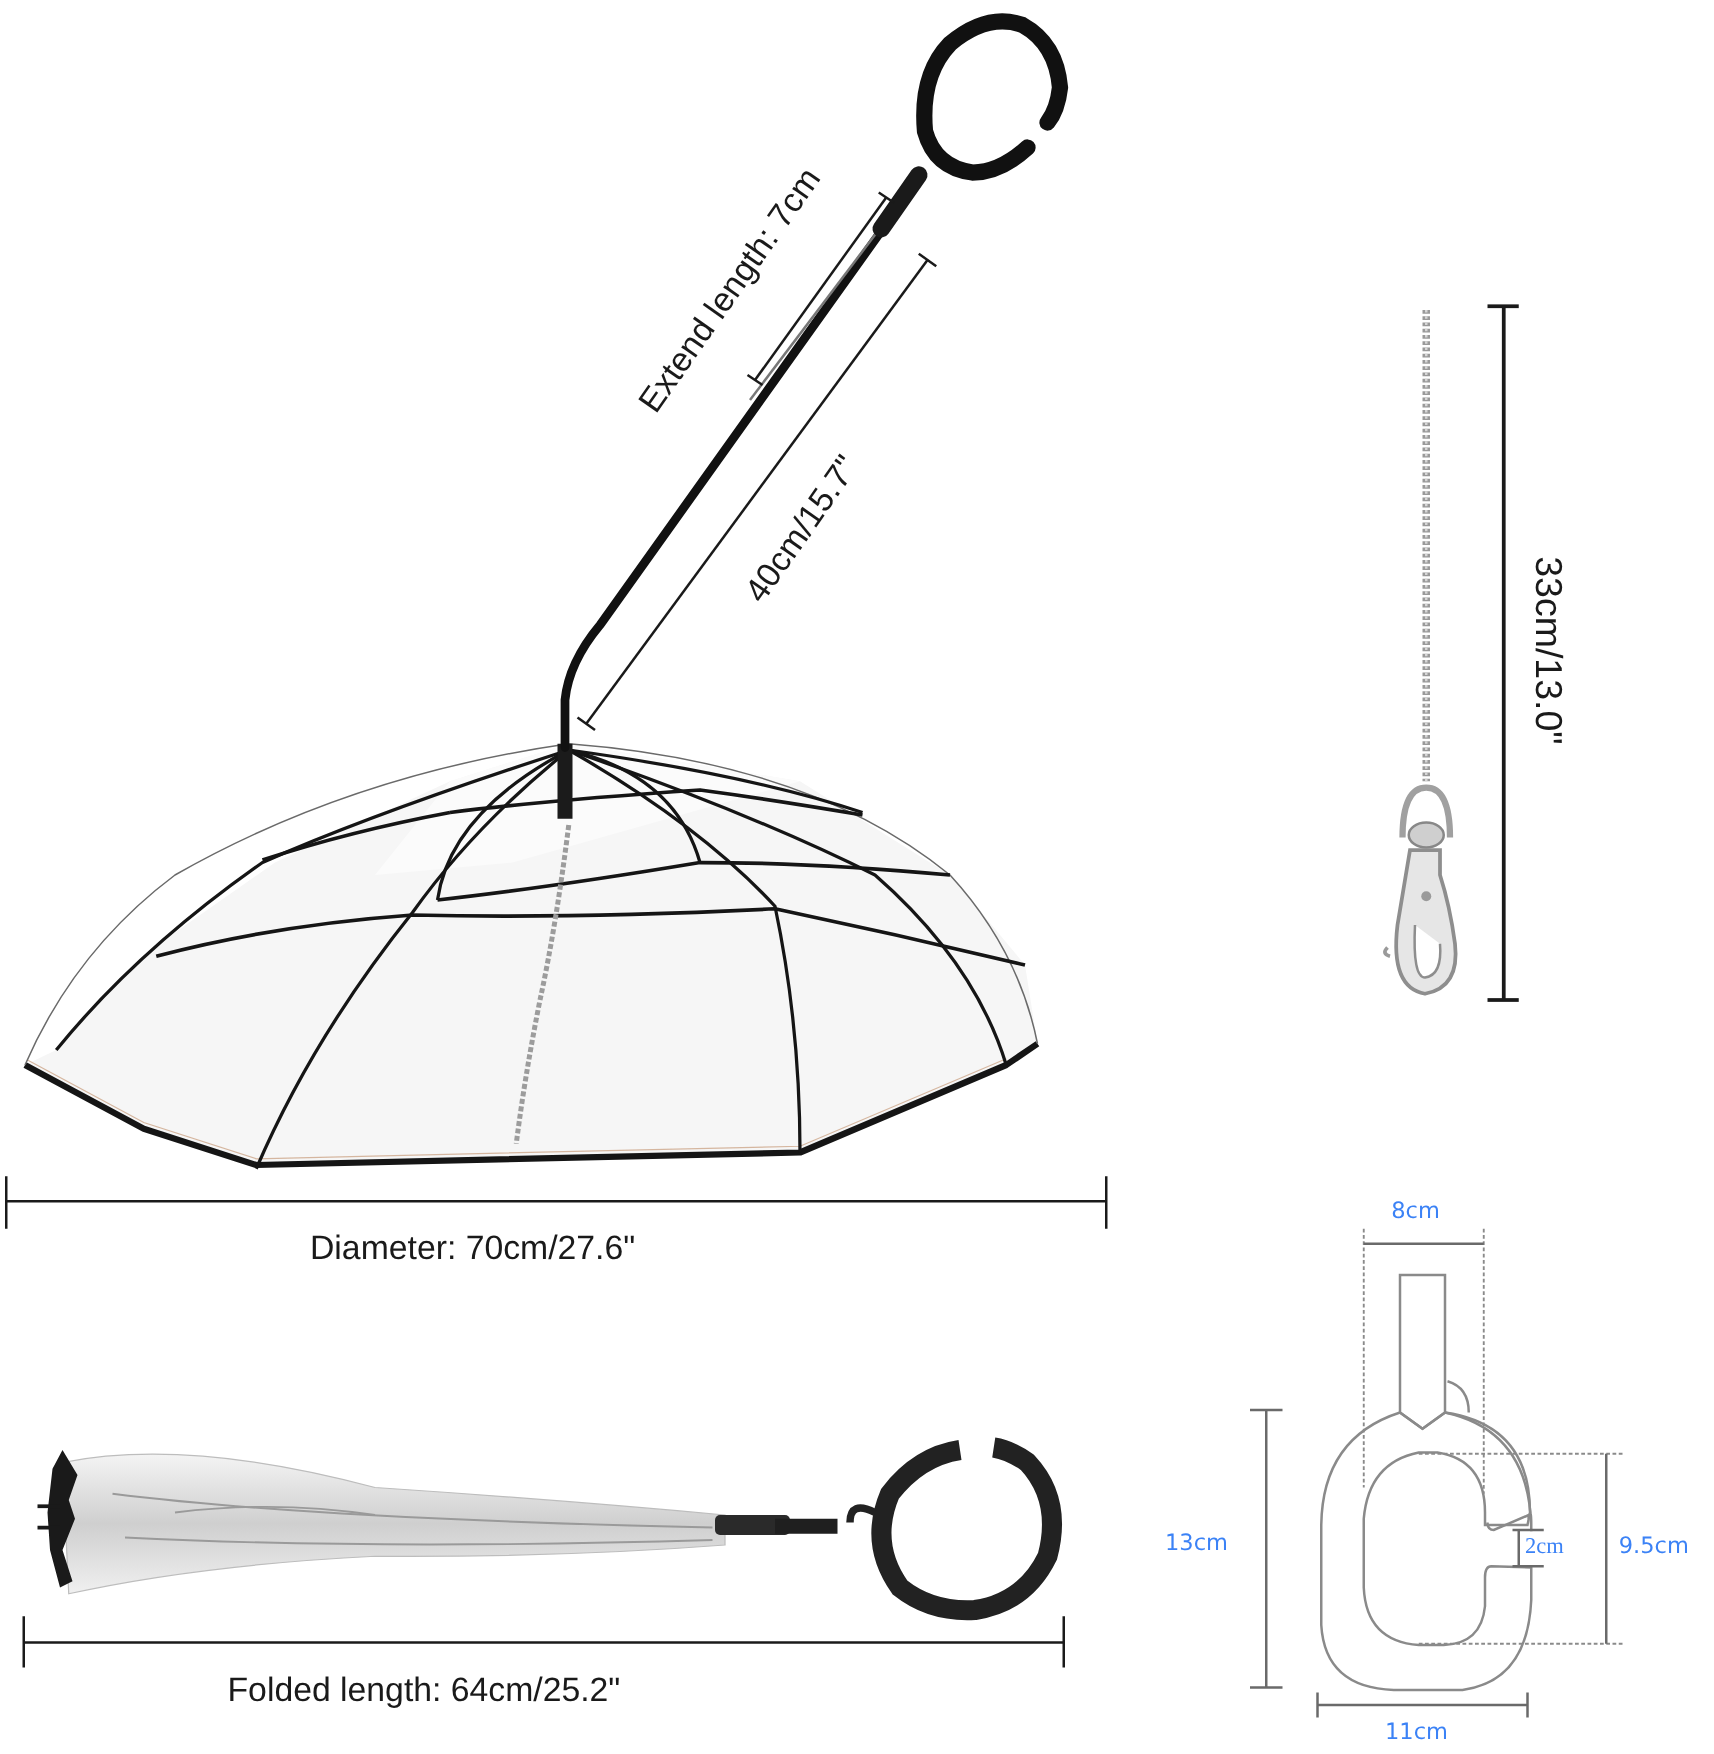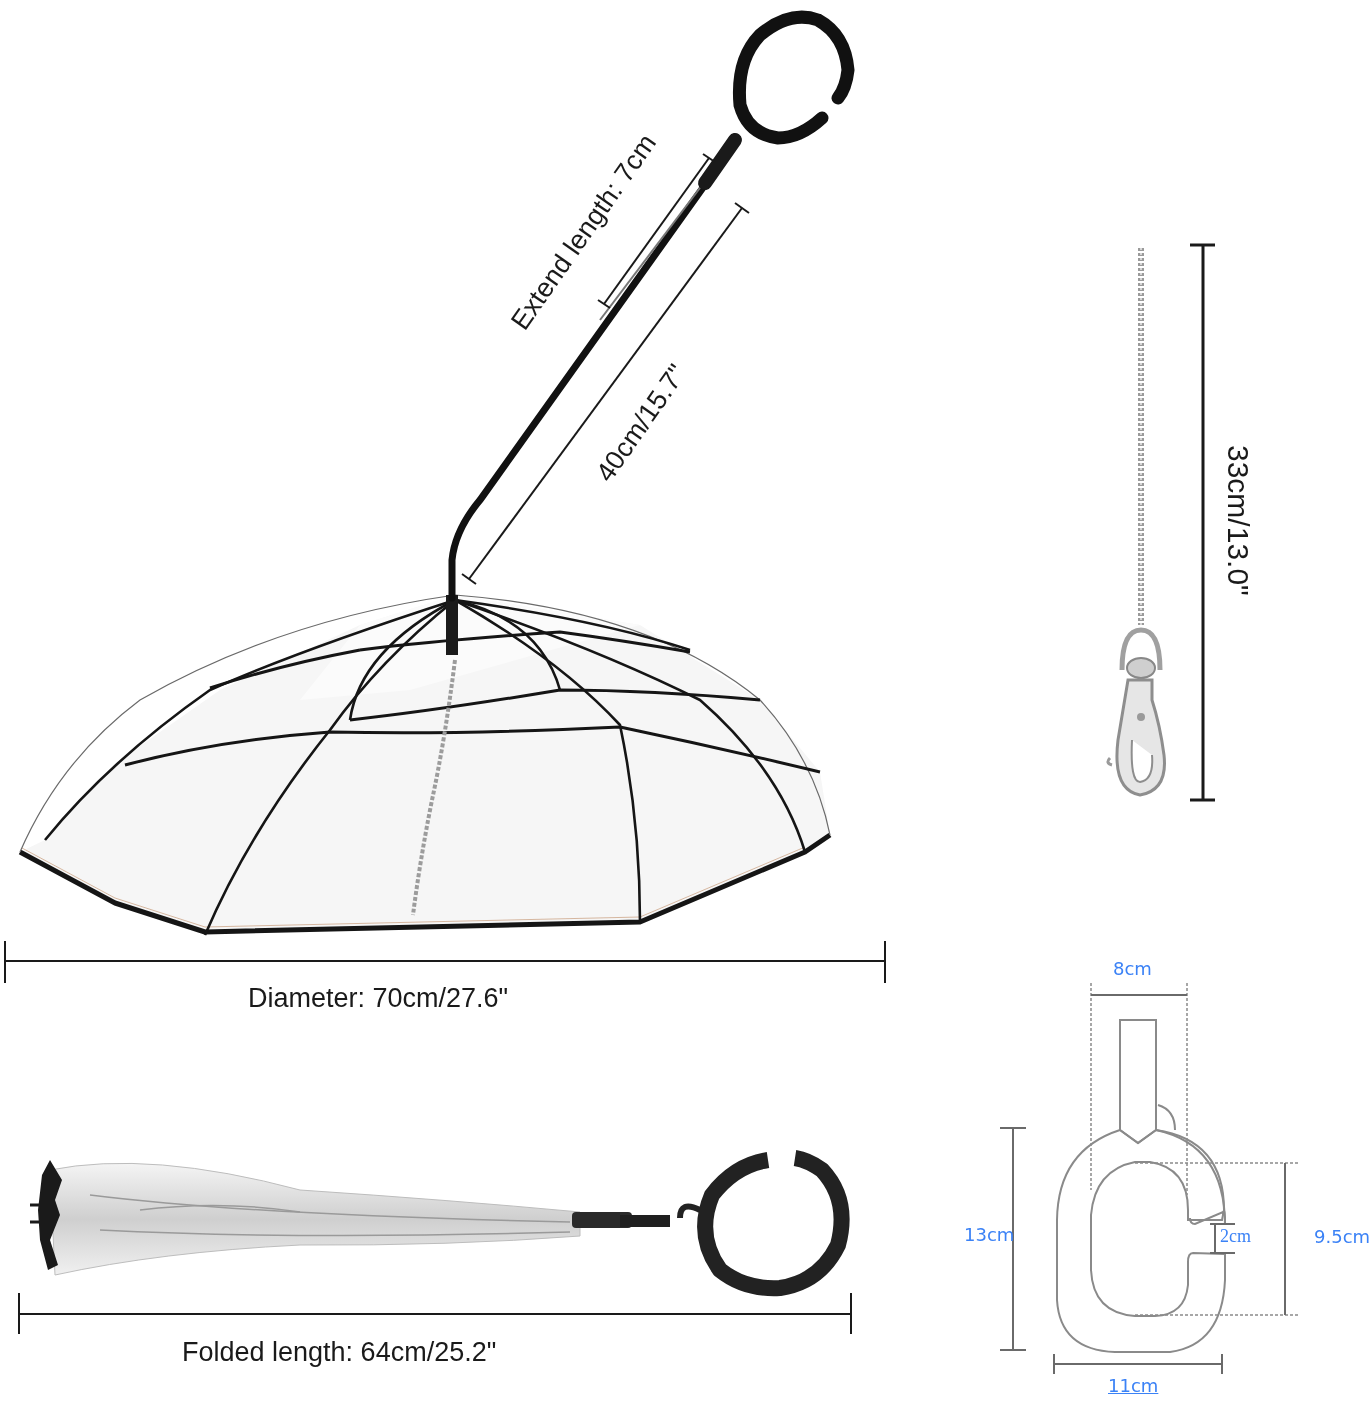--- a/index.html
+++ b/index.html
@@ -159,16 +159,16 @@
     <line x1="1215" y1="1224" x2="1215" y2="1253"></line>
     <line x1="1210" y1="1224" x2="1235" y2="1224"></line>
     <line x1="1210" y1="1253" x2="1235" y2="1253"></line>
     <line x1="1054" y1="1364" x2="1222" y2="1364"></line>
     <line x1="1054" y1="1354" x2="1054" y2="1374"></line>
     <line x1="1222" y1="1354" x2="1222" y2="1374"></line>
   </g>
 </svg>
 
 <div class="lbl lbl-cm" style="left:1113px; top:958px;">8cm</div>
-<div class="lbl lbl-cm" style="left:964px; top:1224px;">13cm</div>
+<div class="lbl lbl-cm" style="left:932px; top:1224px;">13cm</div>
 <div class="lbl lbl-cm" style="left:1220px; top:1226px;font-family:Liberation Serif, serif;">2cm</div>
-<div class="lbl lbl-cm" style="left:1295px; top:1226px;margin-left:19px;">9.5cm</div>
-<div class="lbl lbl-cm" style="left:1108px; top:1375px;text-decoration:underline;">11cm</div>
+<div class="lbl lbl-cm" style="left:1295px; top:1226px;">9.5cm</div>
+<div class="lbl lbl-cm" style="left:1108px; top:1375px;">11cm</div>
 
 </body></html>

